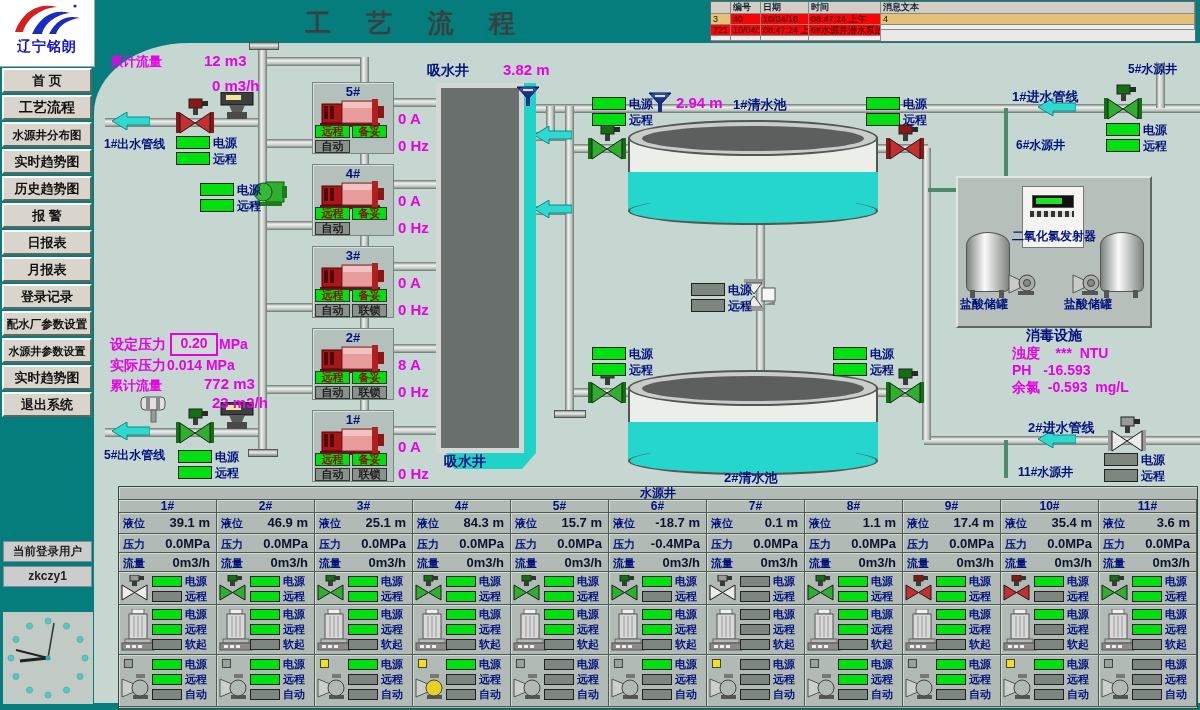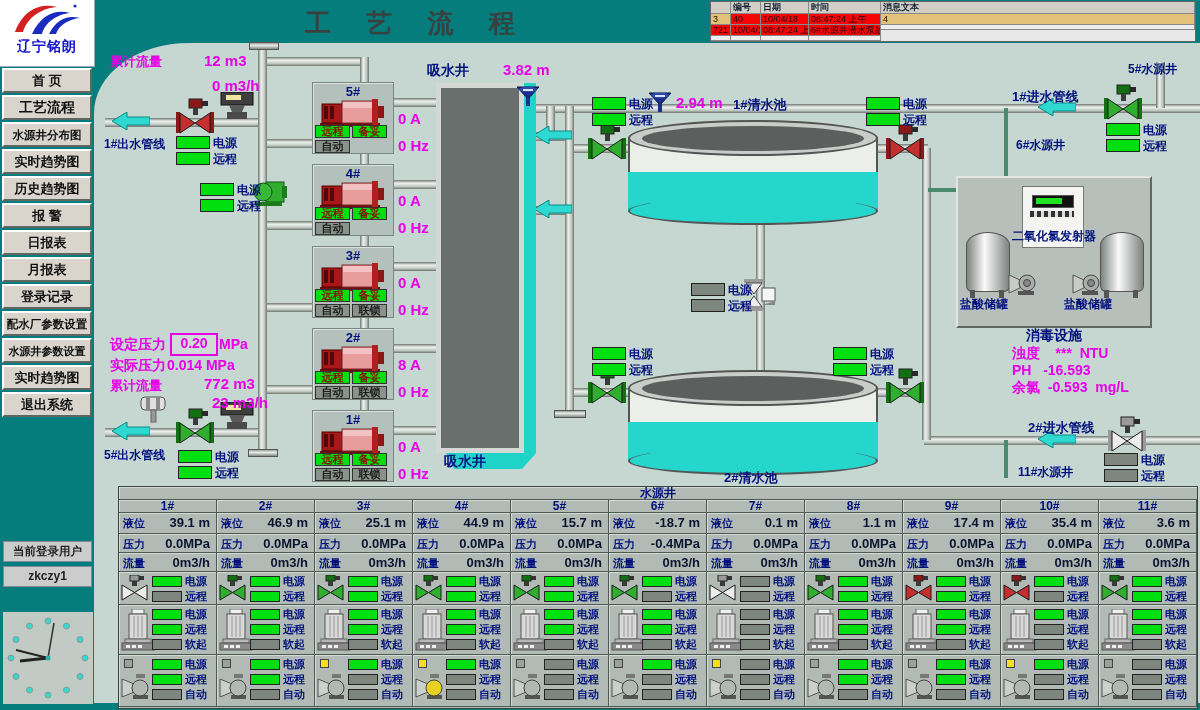--- a/index.html
+++ b/index.html
@@ -548,21 +548,21 @@
         <div class="wcell ">
           <span class="wlab">液位</span>
           <span class="wval">46.9 m</span>
         </div>
         <div class="wcell ">
           <span class="wlab">液位</span>
           <span class="wval">25.1 m</span>
         </div>
         <div class="wcell ">
           <span class="wlab">液位</span>
-          <span class="wval">44.9 m</span>
+          <span class="wval">84.3 m</span>
         </div>
         <div class="wcell ">
           <span class="wlab">液位</span>
           <span class="wval">15.7 m</span>
         </div>
         <div class="wcell ">
           <span class="wlab">液位</span>
           <span class="wval">-18.7 m</span>
         </div>
         <div class="wcell ">

